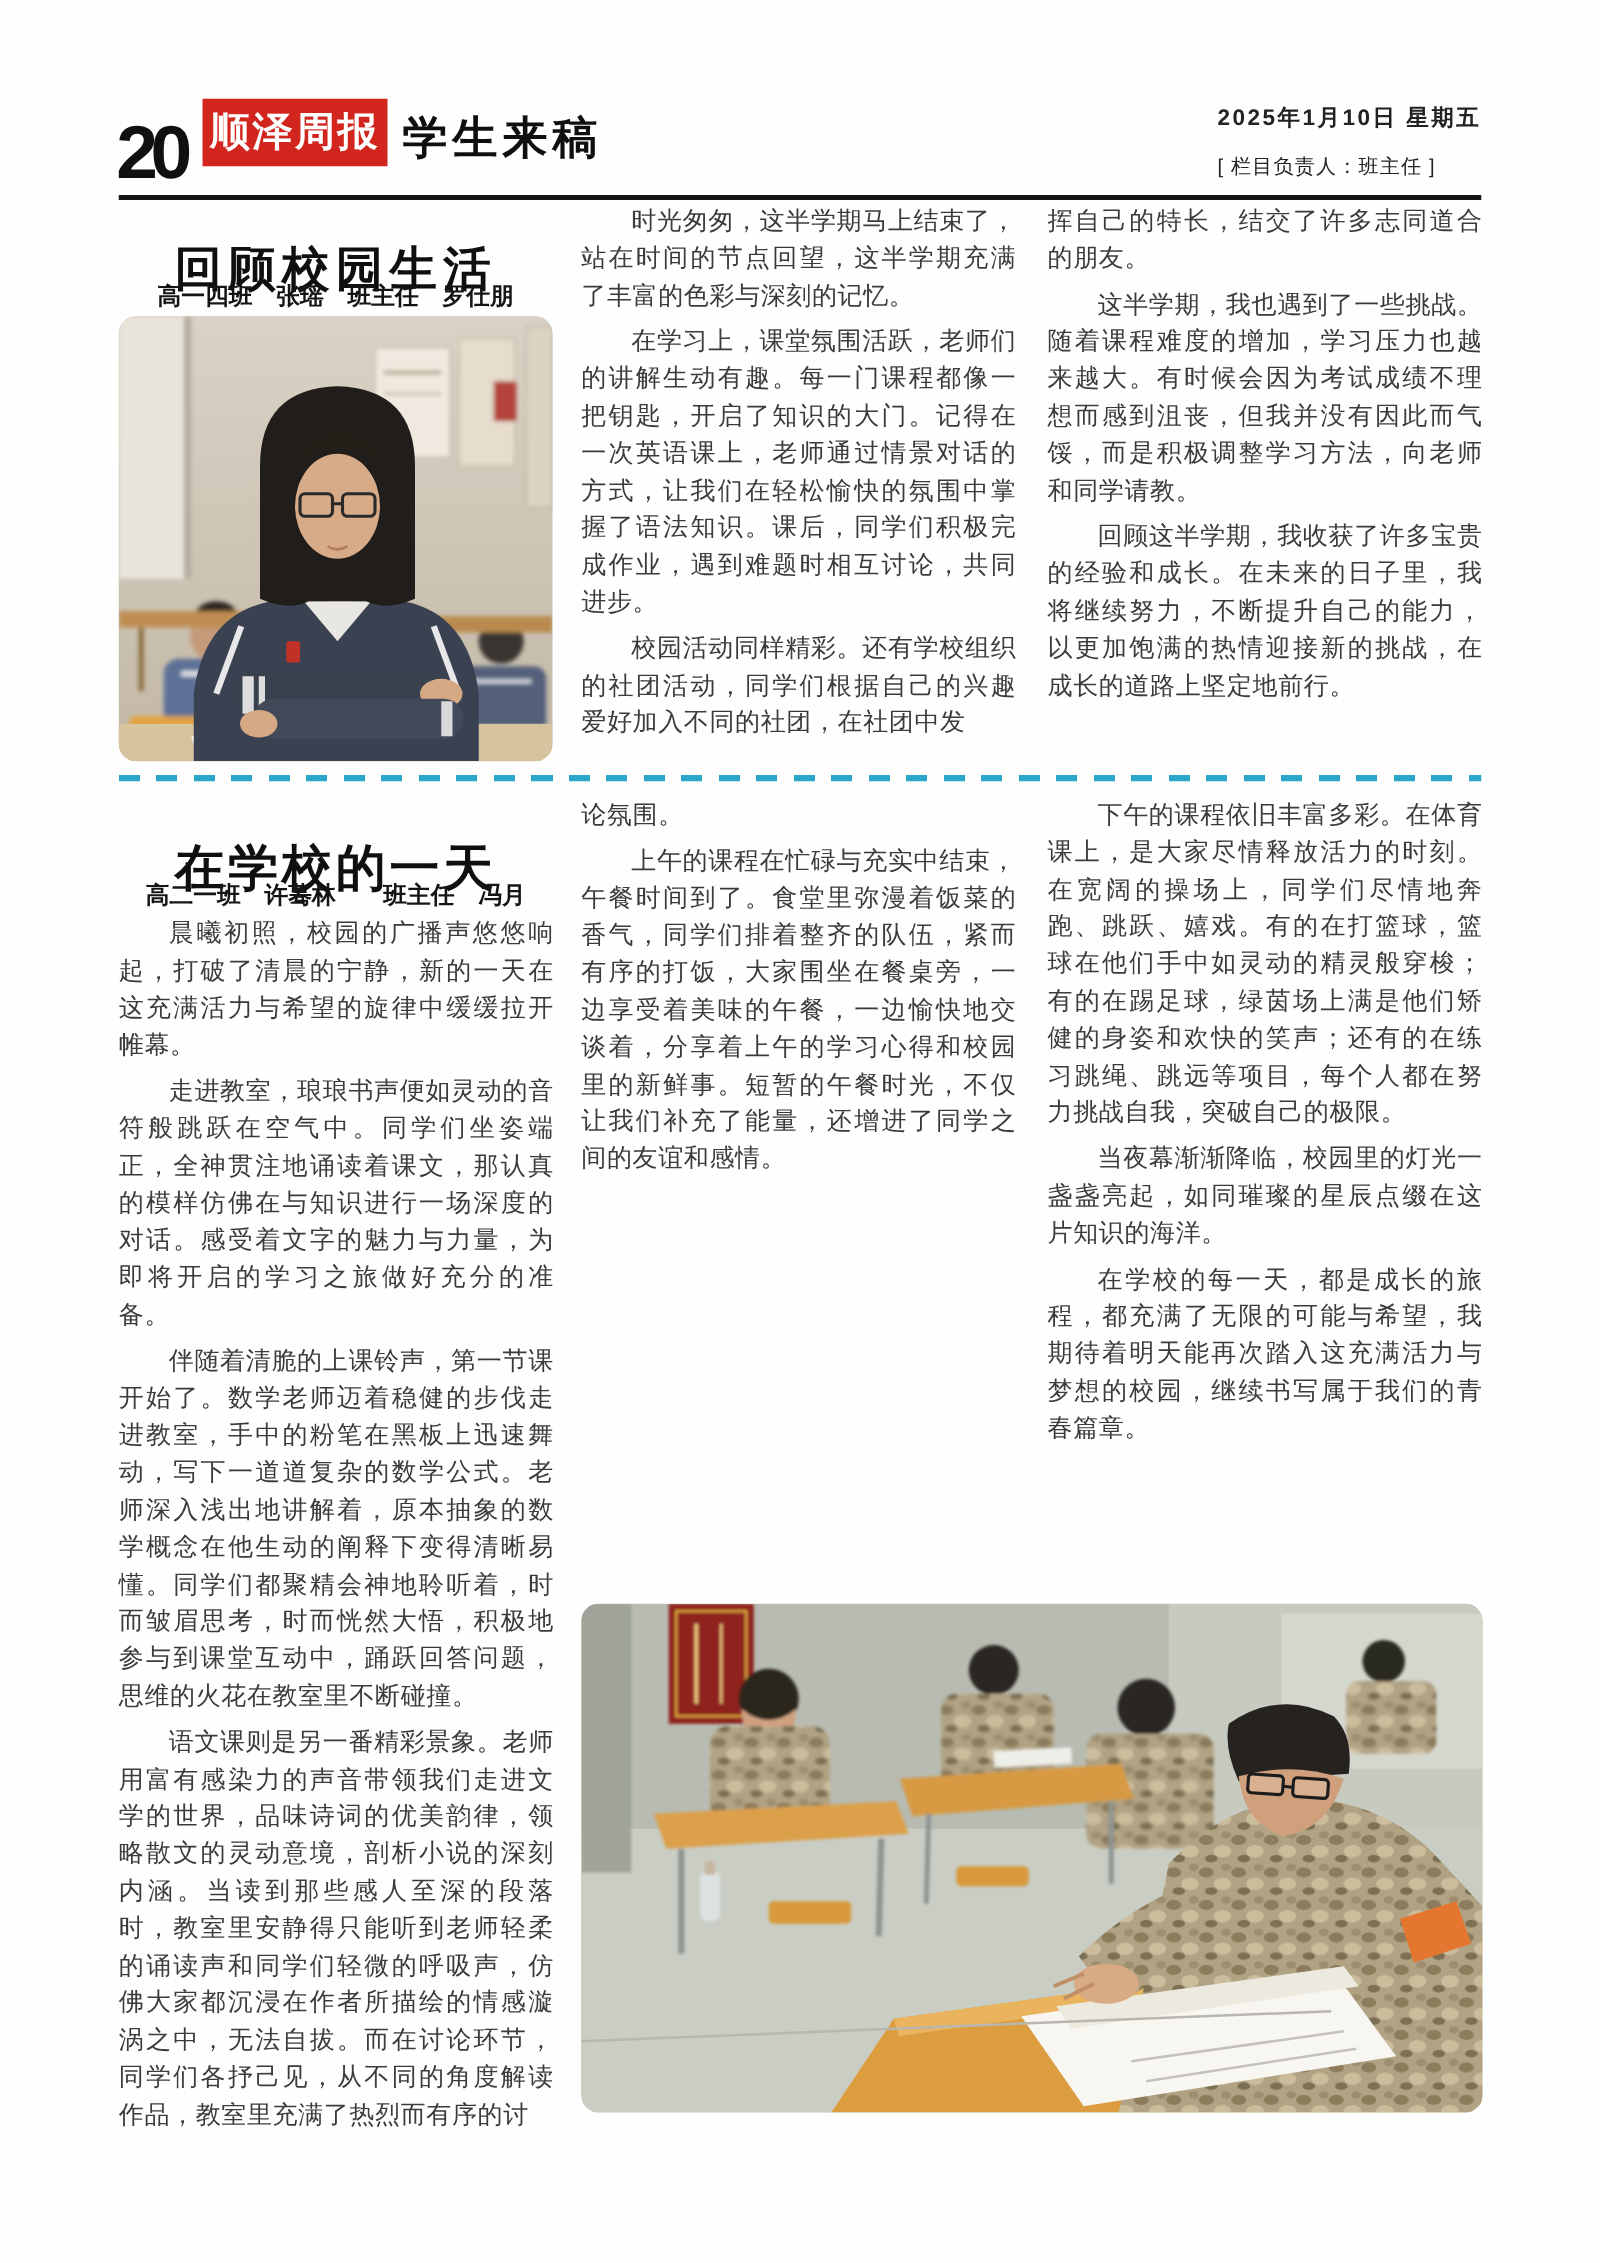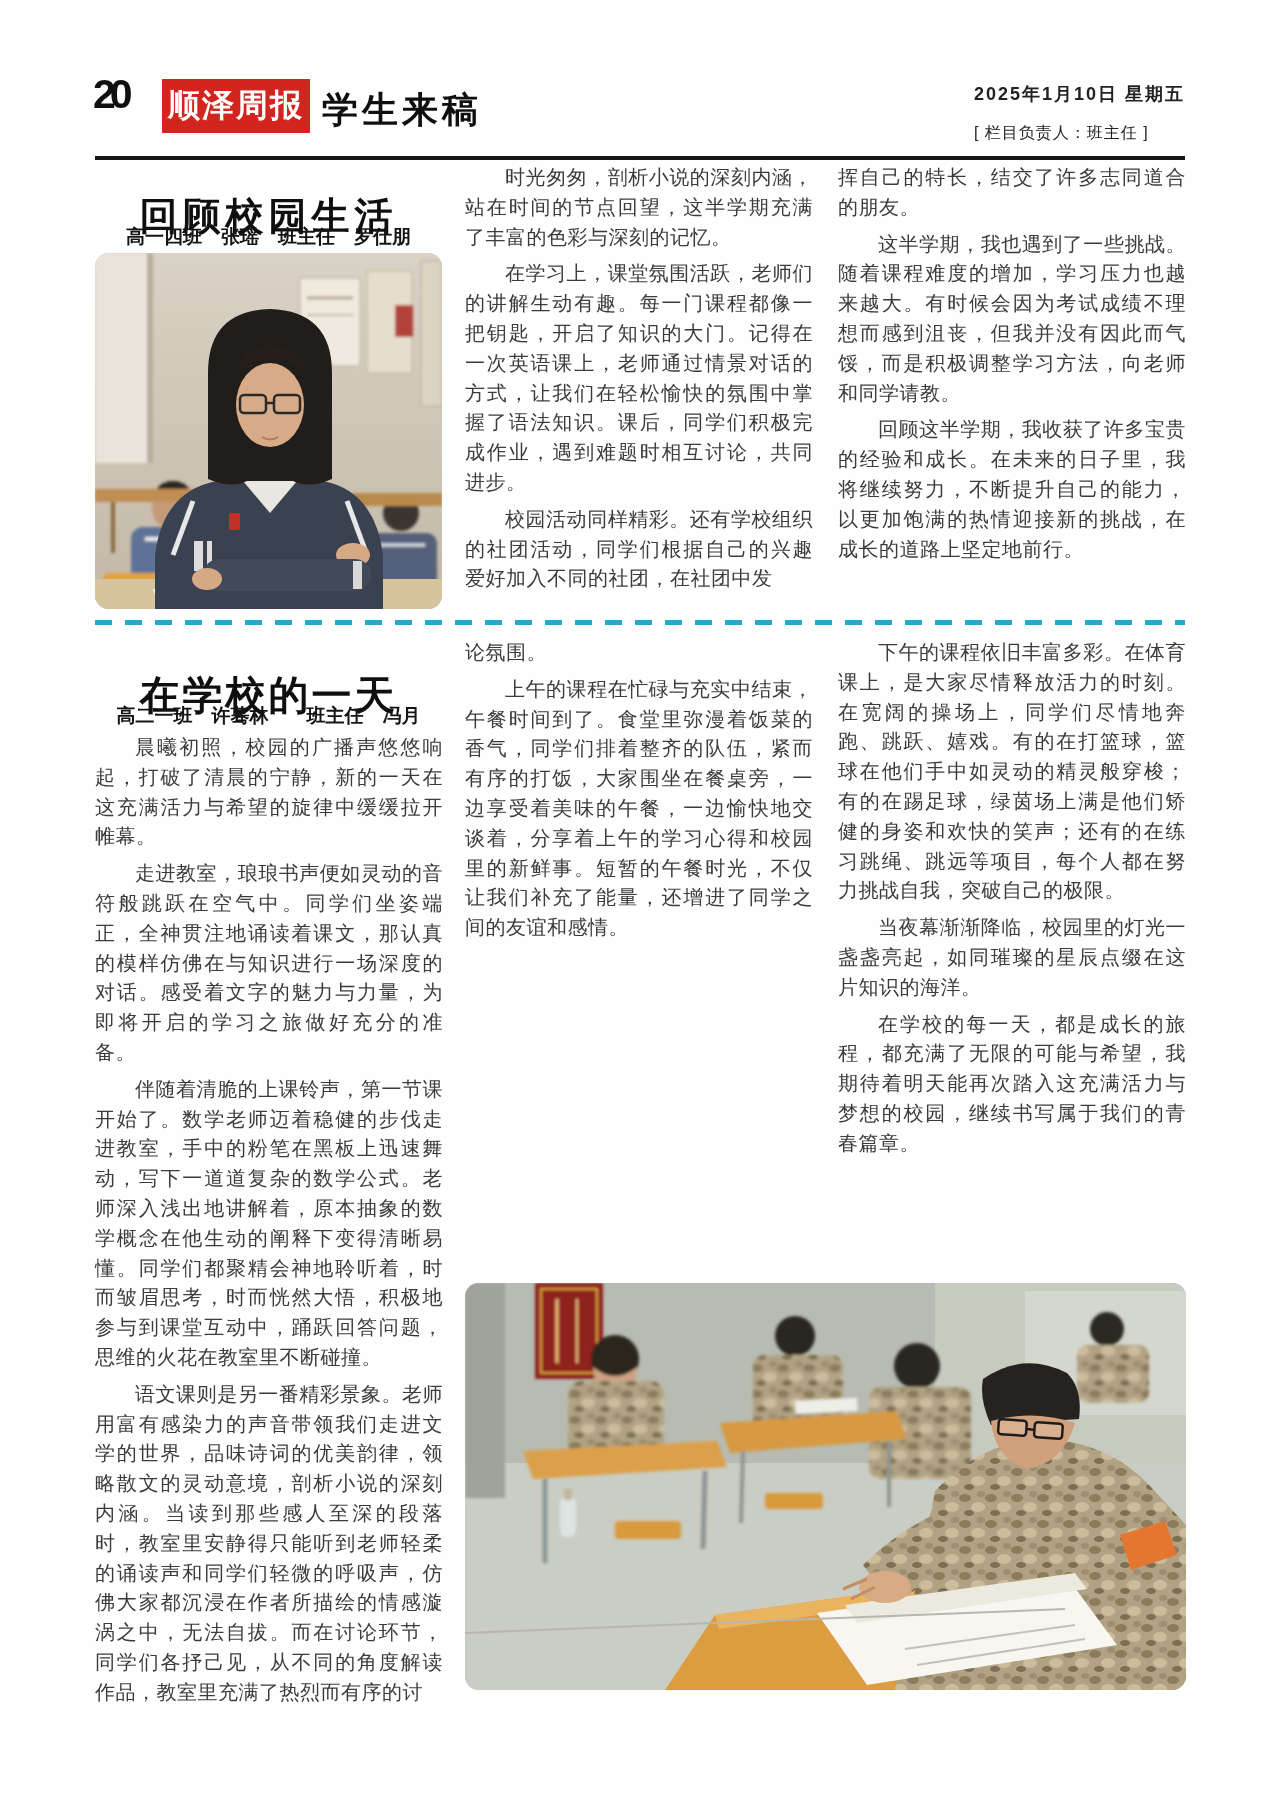--- a/index.html
+++ b/index.html
@@ -1,20 +1,20 @@
 <!DOCTYPE html>
 <html><head>
 <meta charset="utf-8">
 <style>
   html,body{margin:0;padding:0;background:#ffffff;}
   .page{position:relative;width:1280px;height:1810px;background:#fefefe;overflow:hidden;
         font-family:"Liberation Serif","DejaVu Serif",serif;color:#3b3b3b;}
   
-  .hdr-num{position:absolute;left:93px;top:74px;font-family:"Liberation Sans","DejaVu Sans",sans-serif;
-           font-weight:900;font-size:41px;letter-spacing:-6px;color:#101010;line-height:1;}
+  .hdr-num{position:absolute;left:93px;top:92px;font-family:"Liberation Sans","DejaVu Sans",sans-serif;
+           font-weight:900;font-size:60px;letter-spacing:-6px;color:#101010;line-height:1;}
   .masthead{position:absolute;left:162px;top:79px;width:148px;height:54px;background:#d2251e;
             color:#ffffff;display:flex;align-items:center;justify-content:center;
             font-size:32px;font-weight:bold;letter-spacing:2px;
             font-family:"Liberation Serif",serif;text-align:center;}
   .section-title{position:absolute;left:322px;top:92px;font-family:"Liberation Sans","DejaVu Sans",sans-serif;
             font-weight:900;font-size:36px;letter-spacing:4px;color:#0f0f0f;line-height:1;}
   .hdr-right{position:absolute;right:95px;top:82px;text-align:left;
             font-family:"Liberation Sans","DejaVu Sans",sans-serif;color:#222;}
   .hdr-date{font-size:18px;font-weight:bold;letter-spacing:2px;}
   .hdr-editor{font-size:16px;margin-top:17px;letter-spacing:1px;}
@@ -127,21 +127,21 @@
       <rect x="99" y="288" width="9" height="30" fill="#dddddd"></rect>
       <rect x="112" y="288" width="5" height="30" fill="#dddddd"></rect>
       <ellipse cx="258" cy="302" rx="17" ry="12" fill="#d6a985"></ellipse>
       <rect x="108" y="306" width="168" height="32" rx="16" fill="#424a5a"></rect>
       <rect x="258" y="308" width="9" height="28" fill="#d8d8d8"></rect>
       <ellipse cx="112" cy="326" rx="15" ry="11" fill="#d6a985"></ellipse>
     </svg>
   </div>
 
   <div class="col" id="a1-col2">
-      <p class="para">时光匆匆，剖析小说的深刻内涵，站在时间的节点回望，这半学期充满了丰富的色彩与深刻的记忆。</p>
+      <p class="para">时光匆匆，这半学期马上结束了，站在时间的节点回望，这半学期充满了丰富的色彩与深刻的记忆。</p>
       <p class="para">在学习上，课堂氛围活跃，老师们的讲解生动有趣。每一门课程都像一把钥匙，开启了知识的大门。记得在一次英语课上，老师通过情景对话的方式，让我们在轻松愉快的氛围中掌握了语法知识。课后，同学们积极完成作业，遇到难题时相互讨论，共同进步。</p>
       <p class="para">校园活动同样精彩。还有学校组织的社团活动，同学们根据自己的兴趣爱好加入不同的社团，在社团中发</p>
     </div>
   <div class="col" id="a1-col3">
       <p class="para cont">挥自己的特长，结交了许多志同道合的朋友。</p>
       <p class="para">这半学期，我也遇到了一些挑战。随着课程难度的增加，学习压力也越来越大。有时候会因为考试成绩不理想而感到沮丧，但我并没有因此而气馁，而是积极调整学习方法，向老师和同学请教。</p>
       <p class="para">回顾这半学期，我收获了许多宝贵的经验和成长。在未来的日子里，我将继续努力，不断提升自己的能力，以更加饱满的热情迎接新的挑战，在成长的道路上坚定地前行。</p>
     </div>
 
   <div class="separator"></div>

